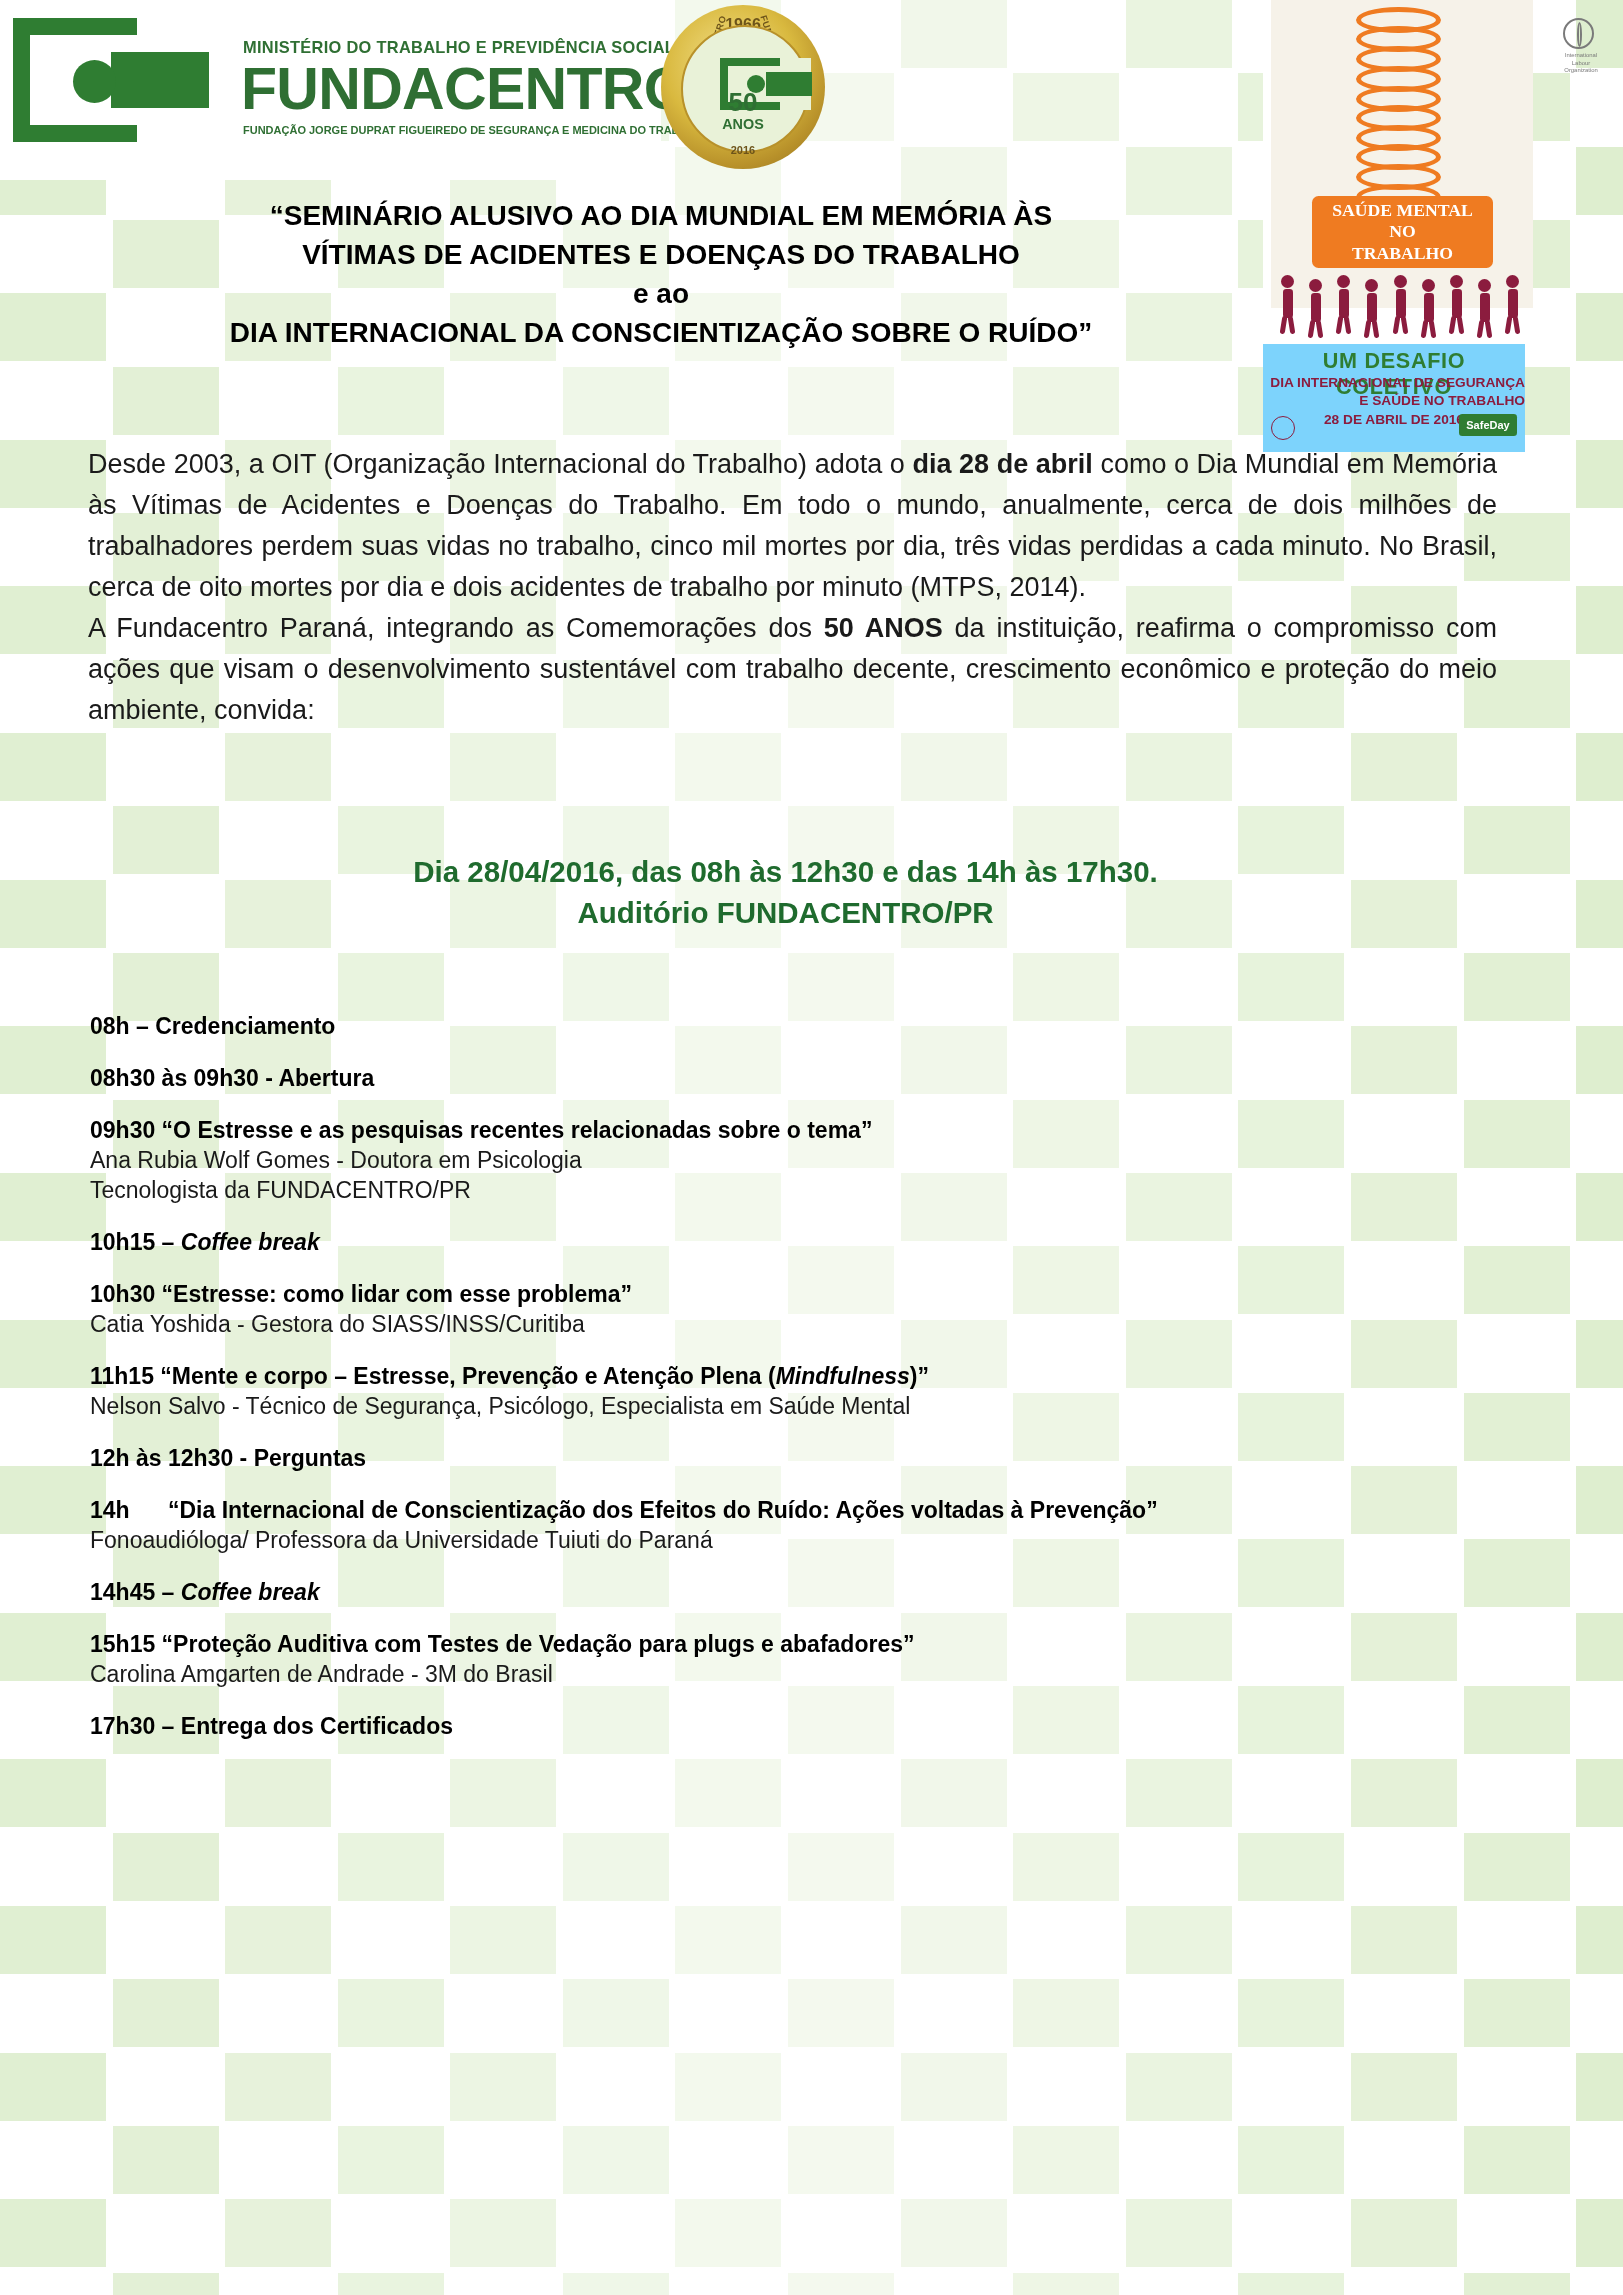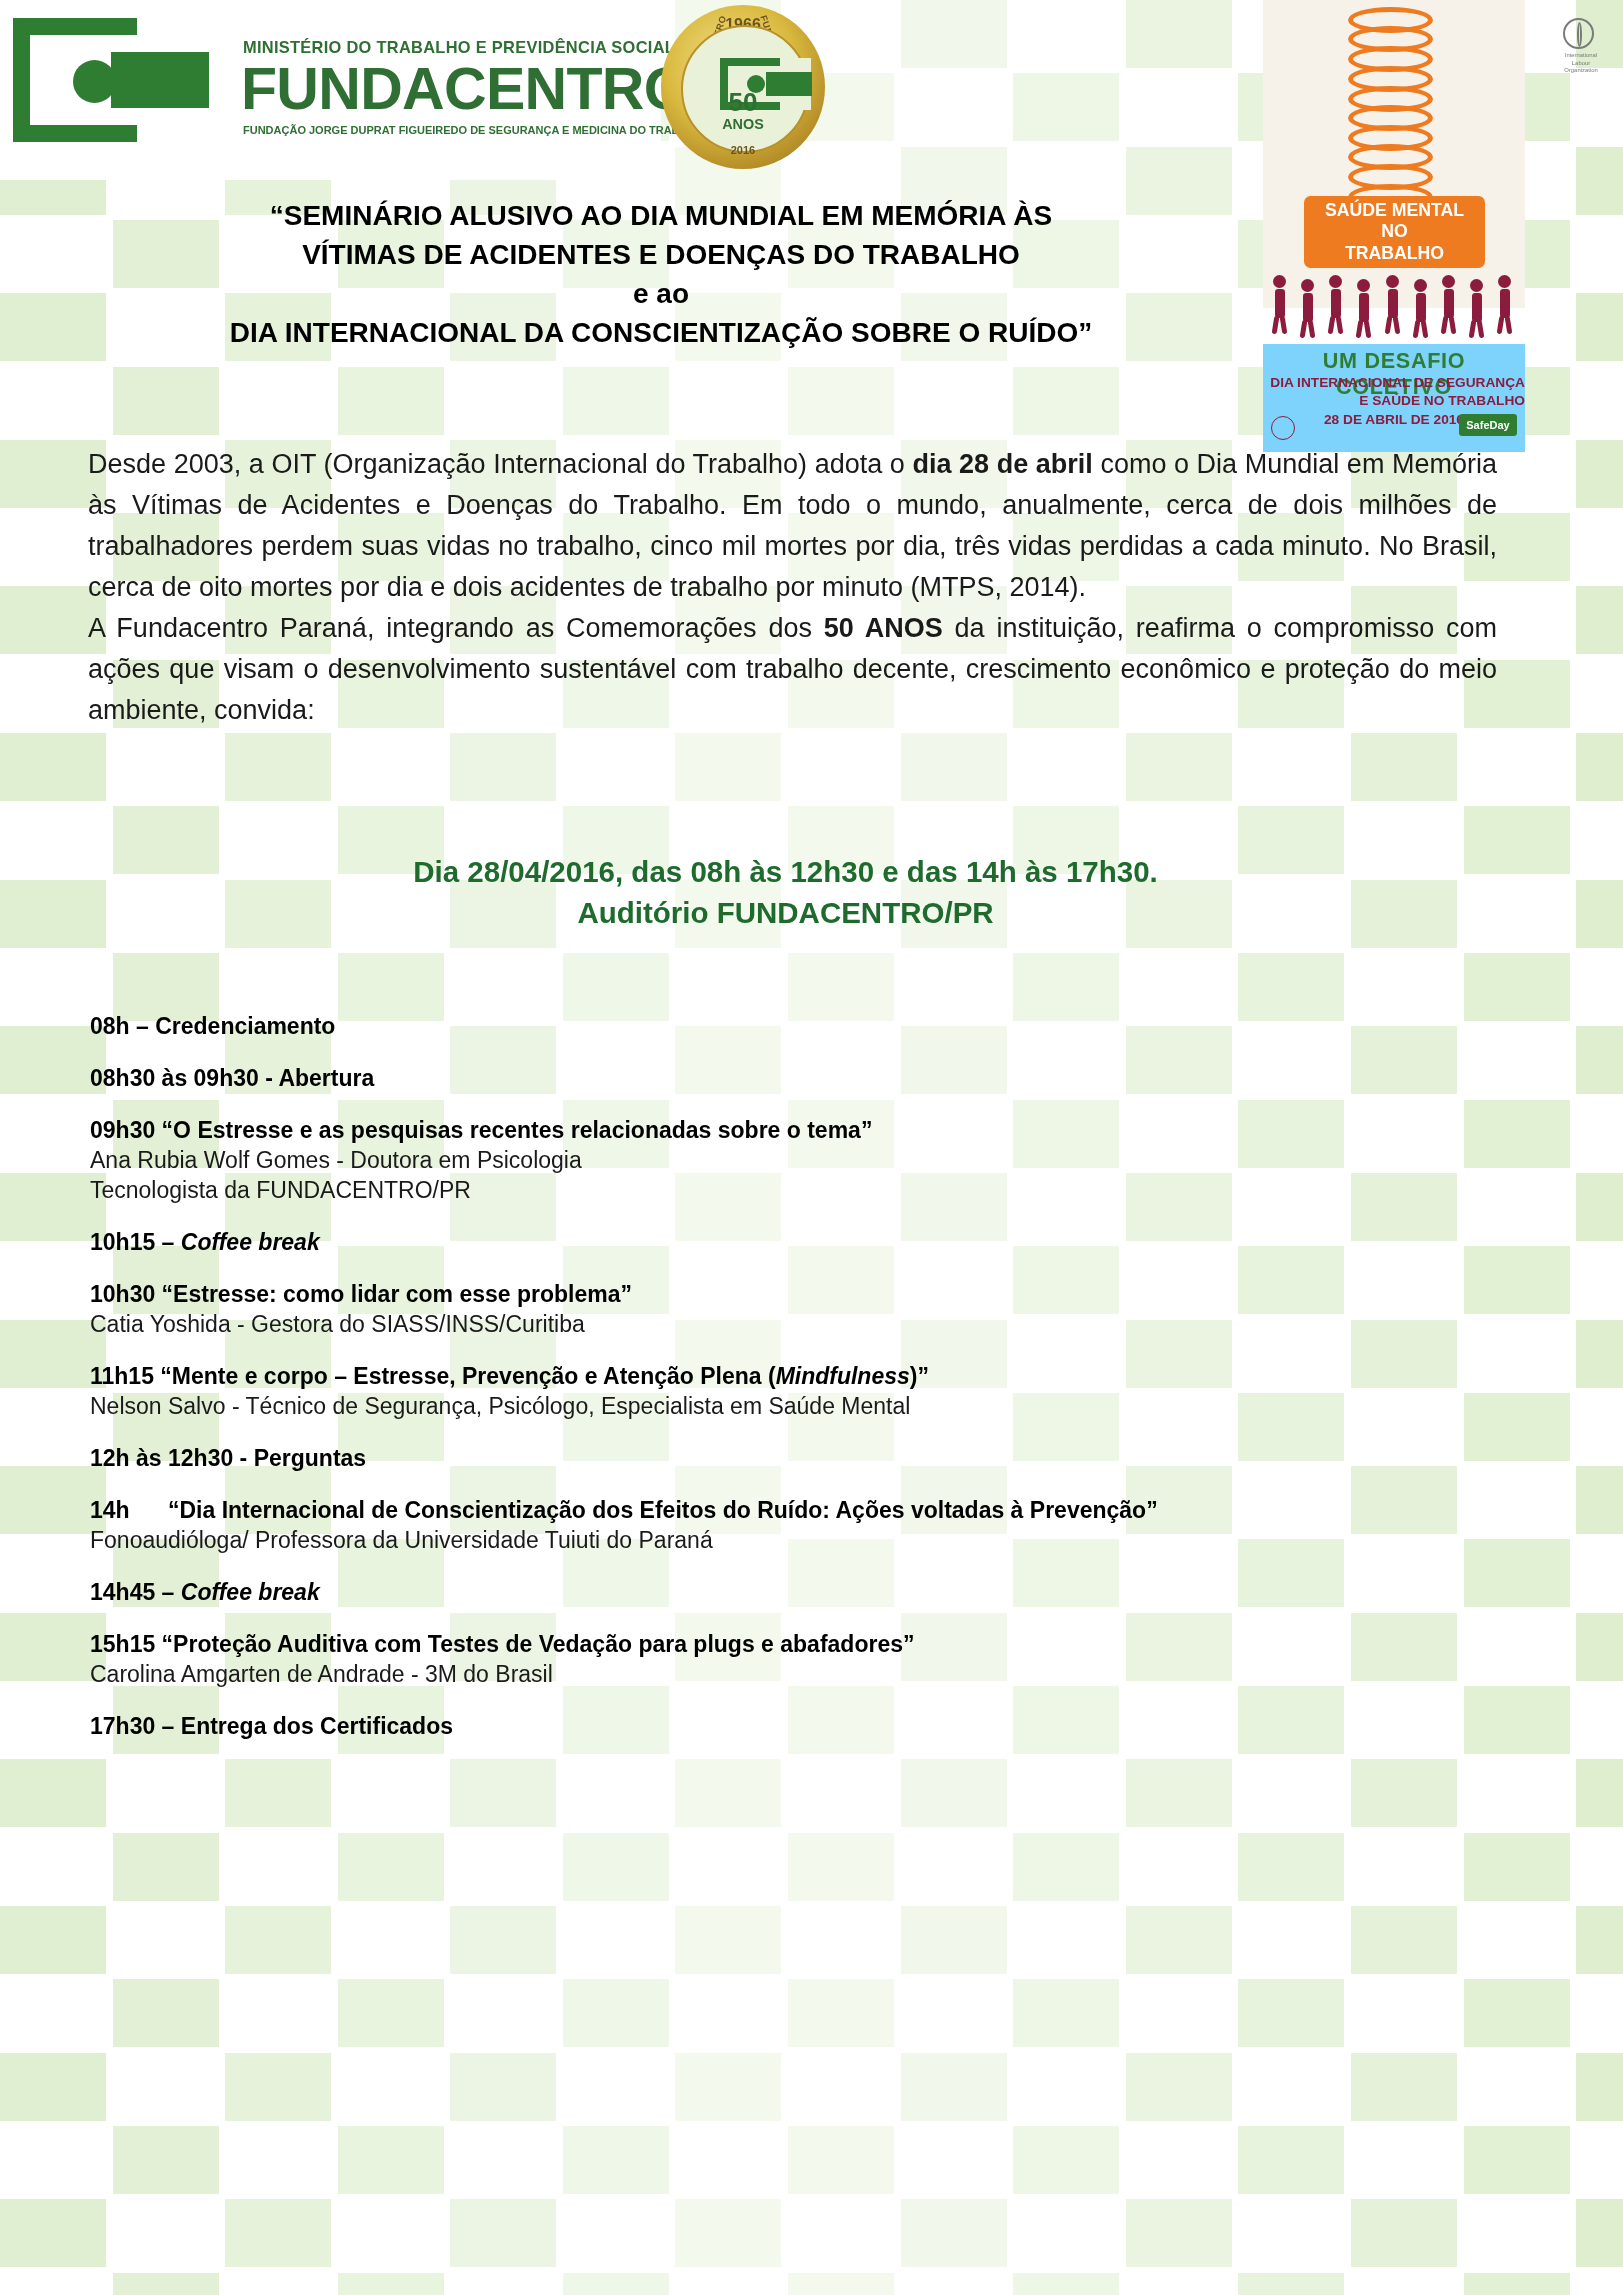--- a/index.html
+++ b/index.html
@@ -207,23 +207,24 @@
   
   .poster {
     position: absolute;
     left: 1263px; top: 0px;
     width: 262px; height: 452px;
     background: #ffffff;
     z-index: 4;
   }
   .poster .top {
     position: absolute;
-    left: 0; top: 0;
+    left: 8px; top: 0;
     width: 262px; height: 308px;
     background: #f6f2e9;
+    font-family: Liberation Serif, serif;
   }
   .poster .coil {
     position: absolute;
     left: 85px; top: 6.5px;
     width: 85px; height: 196px;
   }
   .poster .coil .turn {
     position: absolute;
     left: 0;
     width: 85px; height: 26px;

